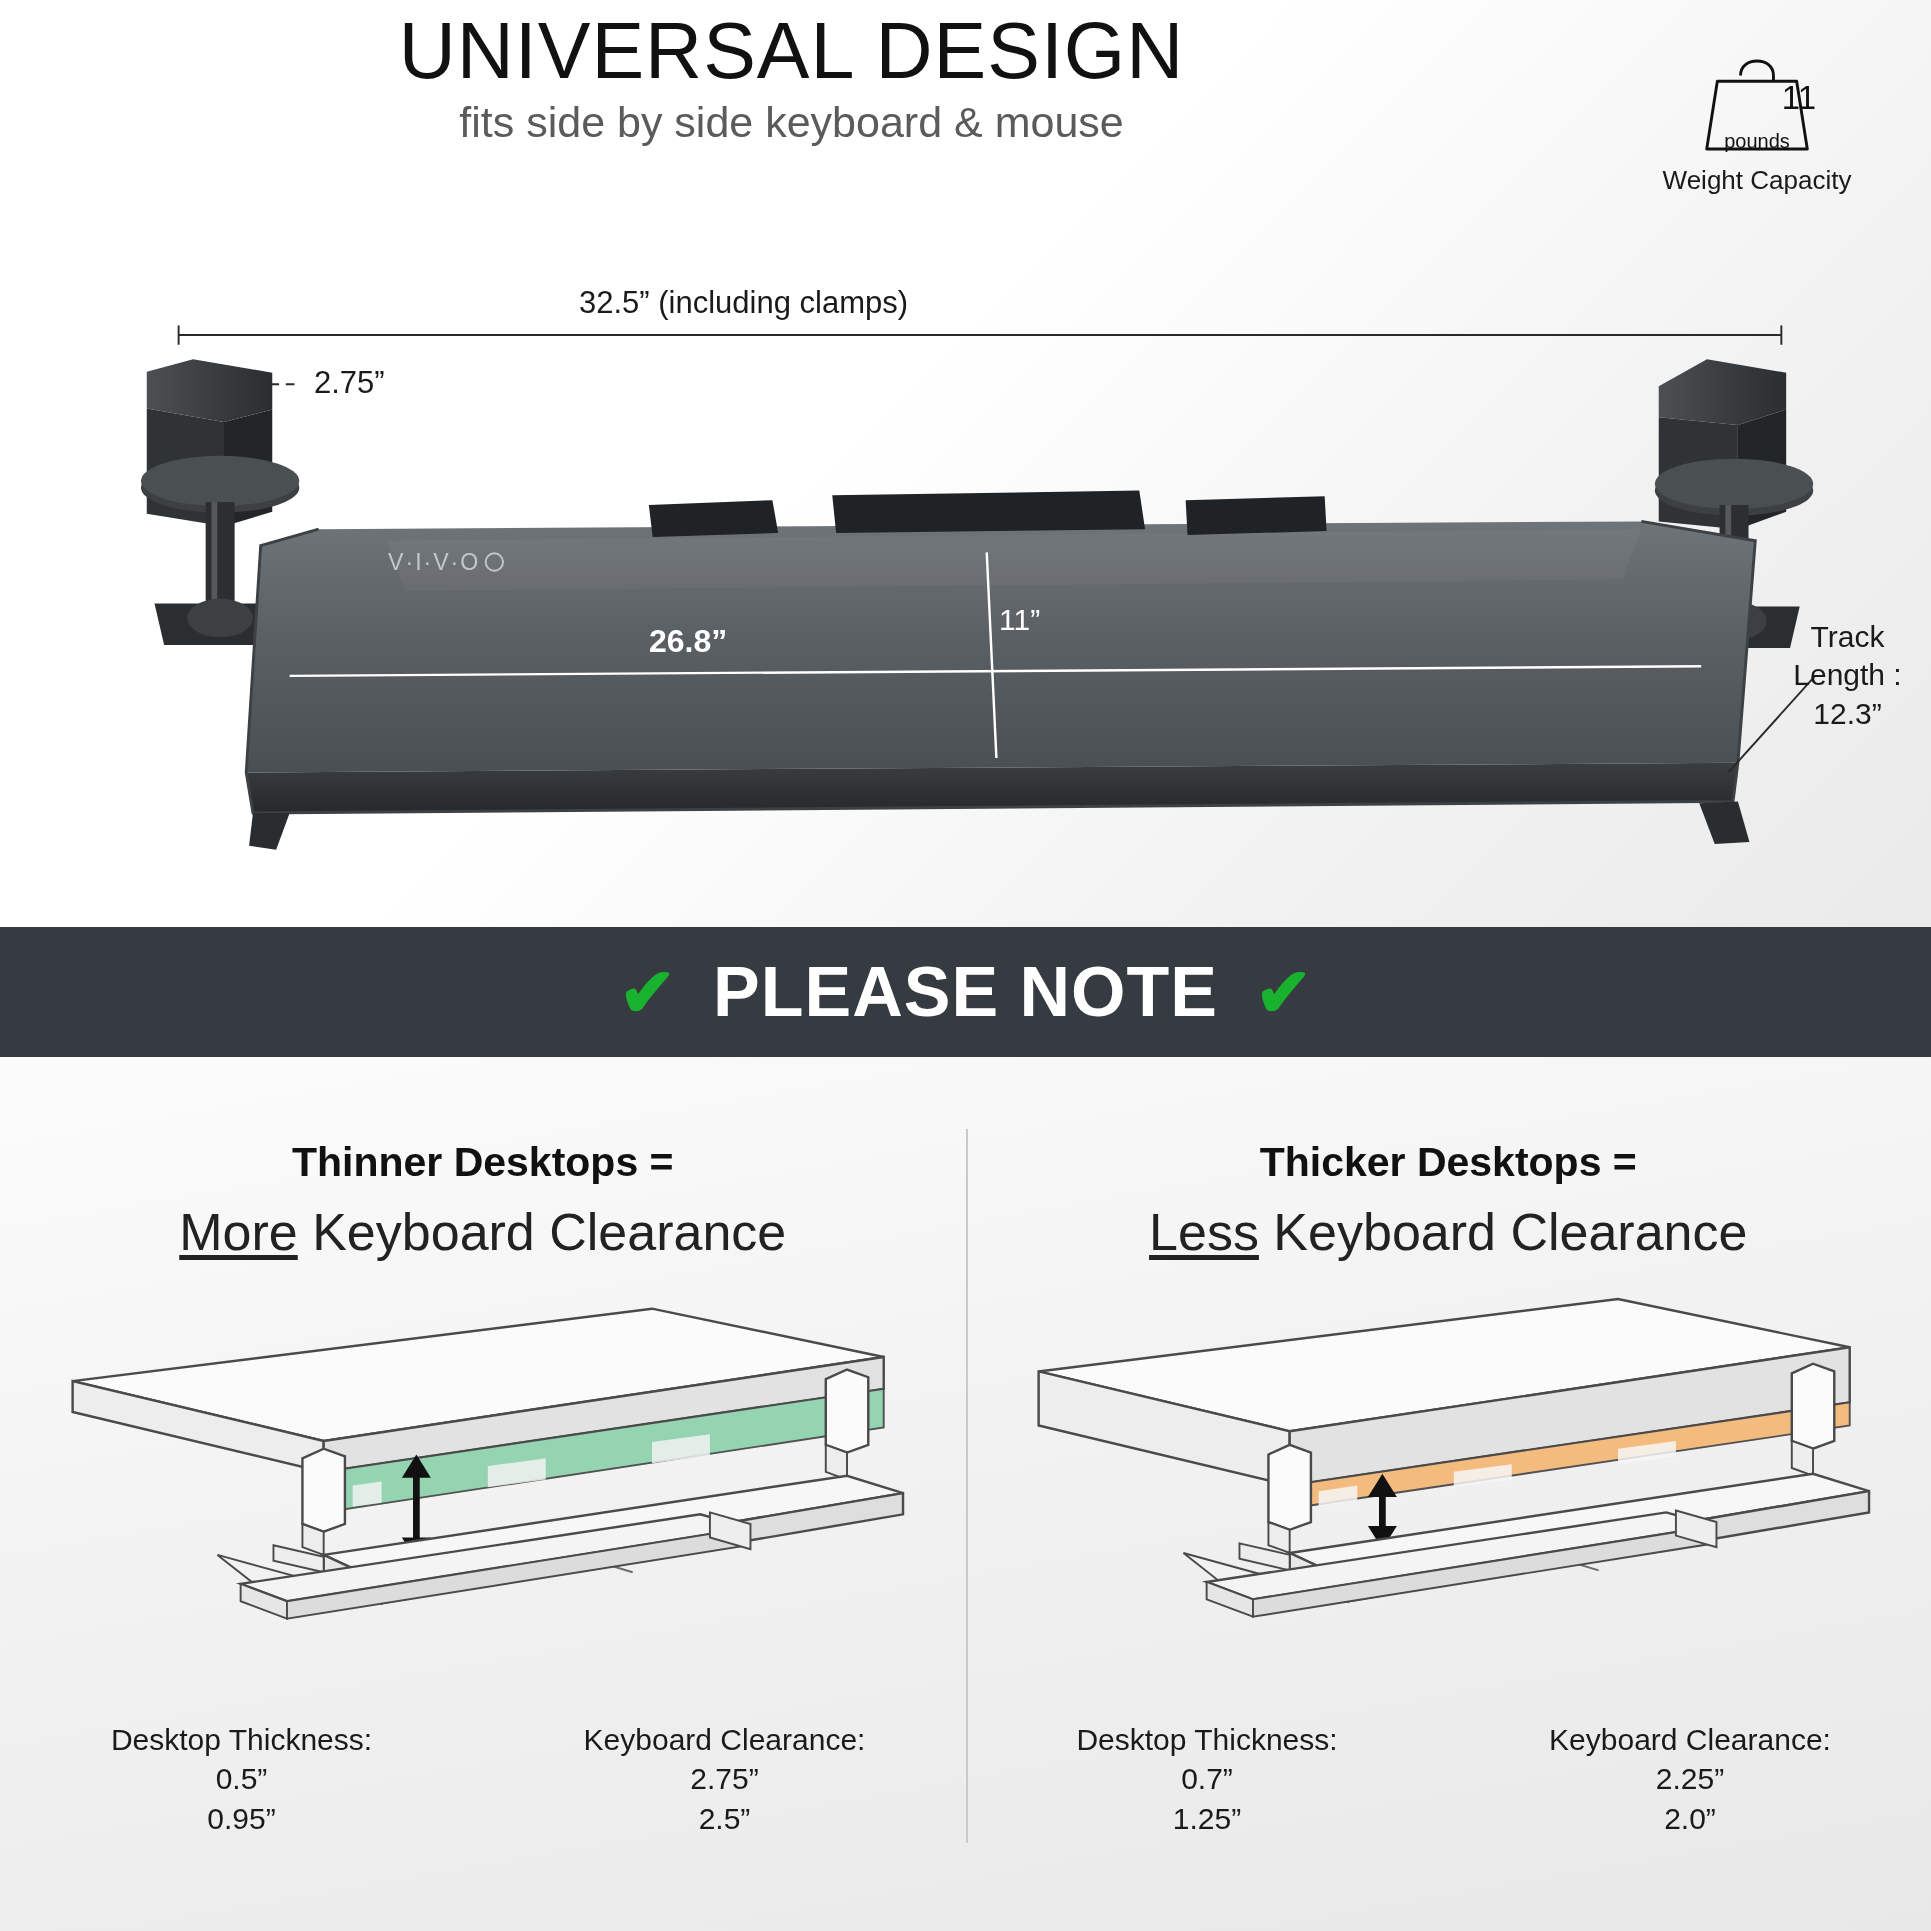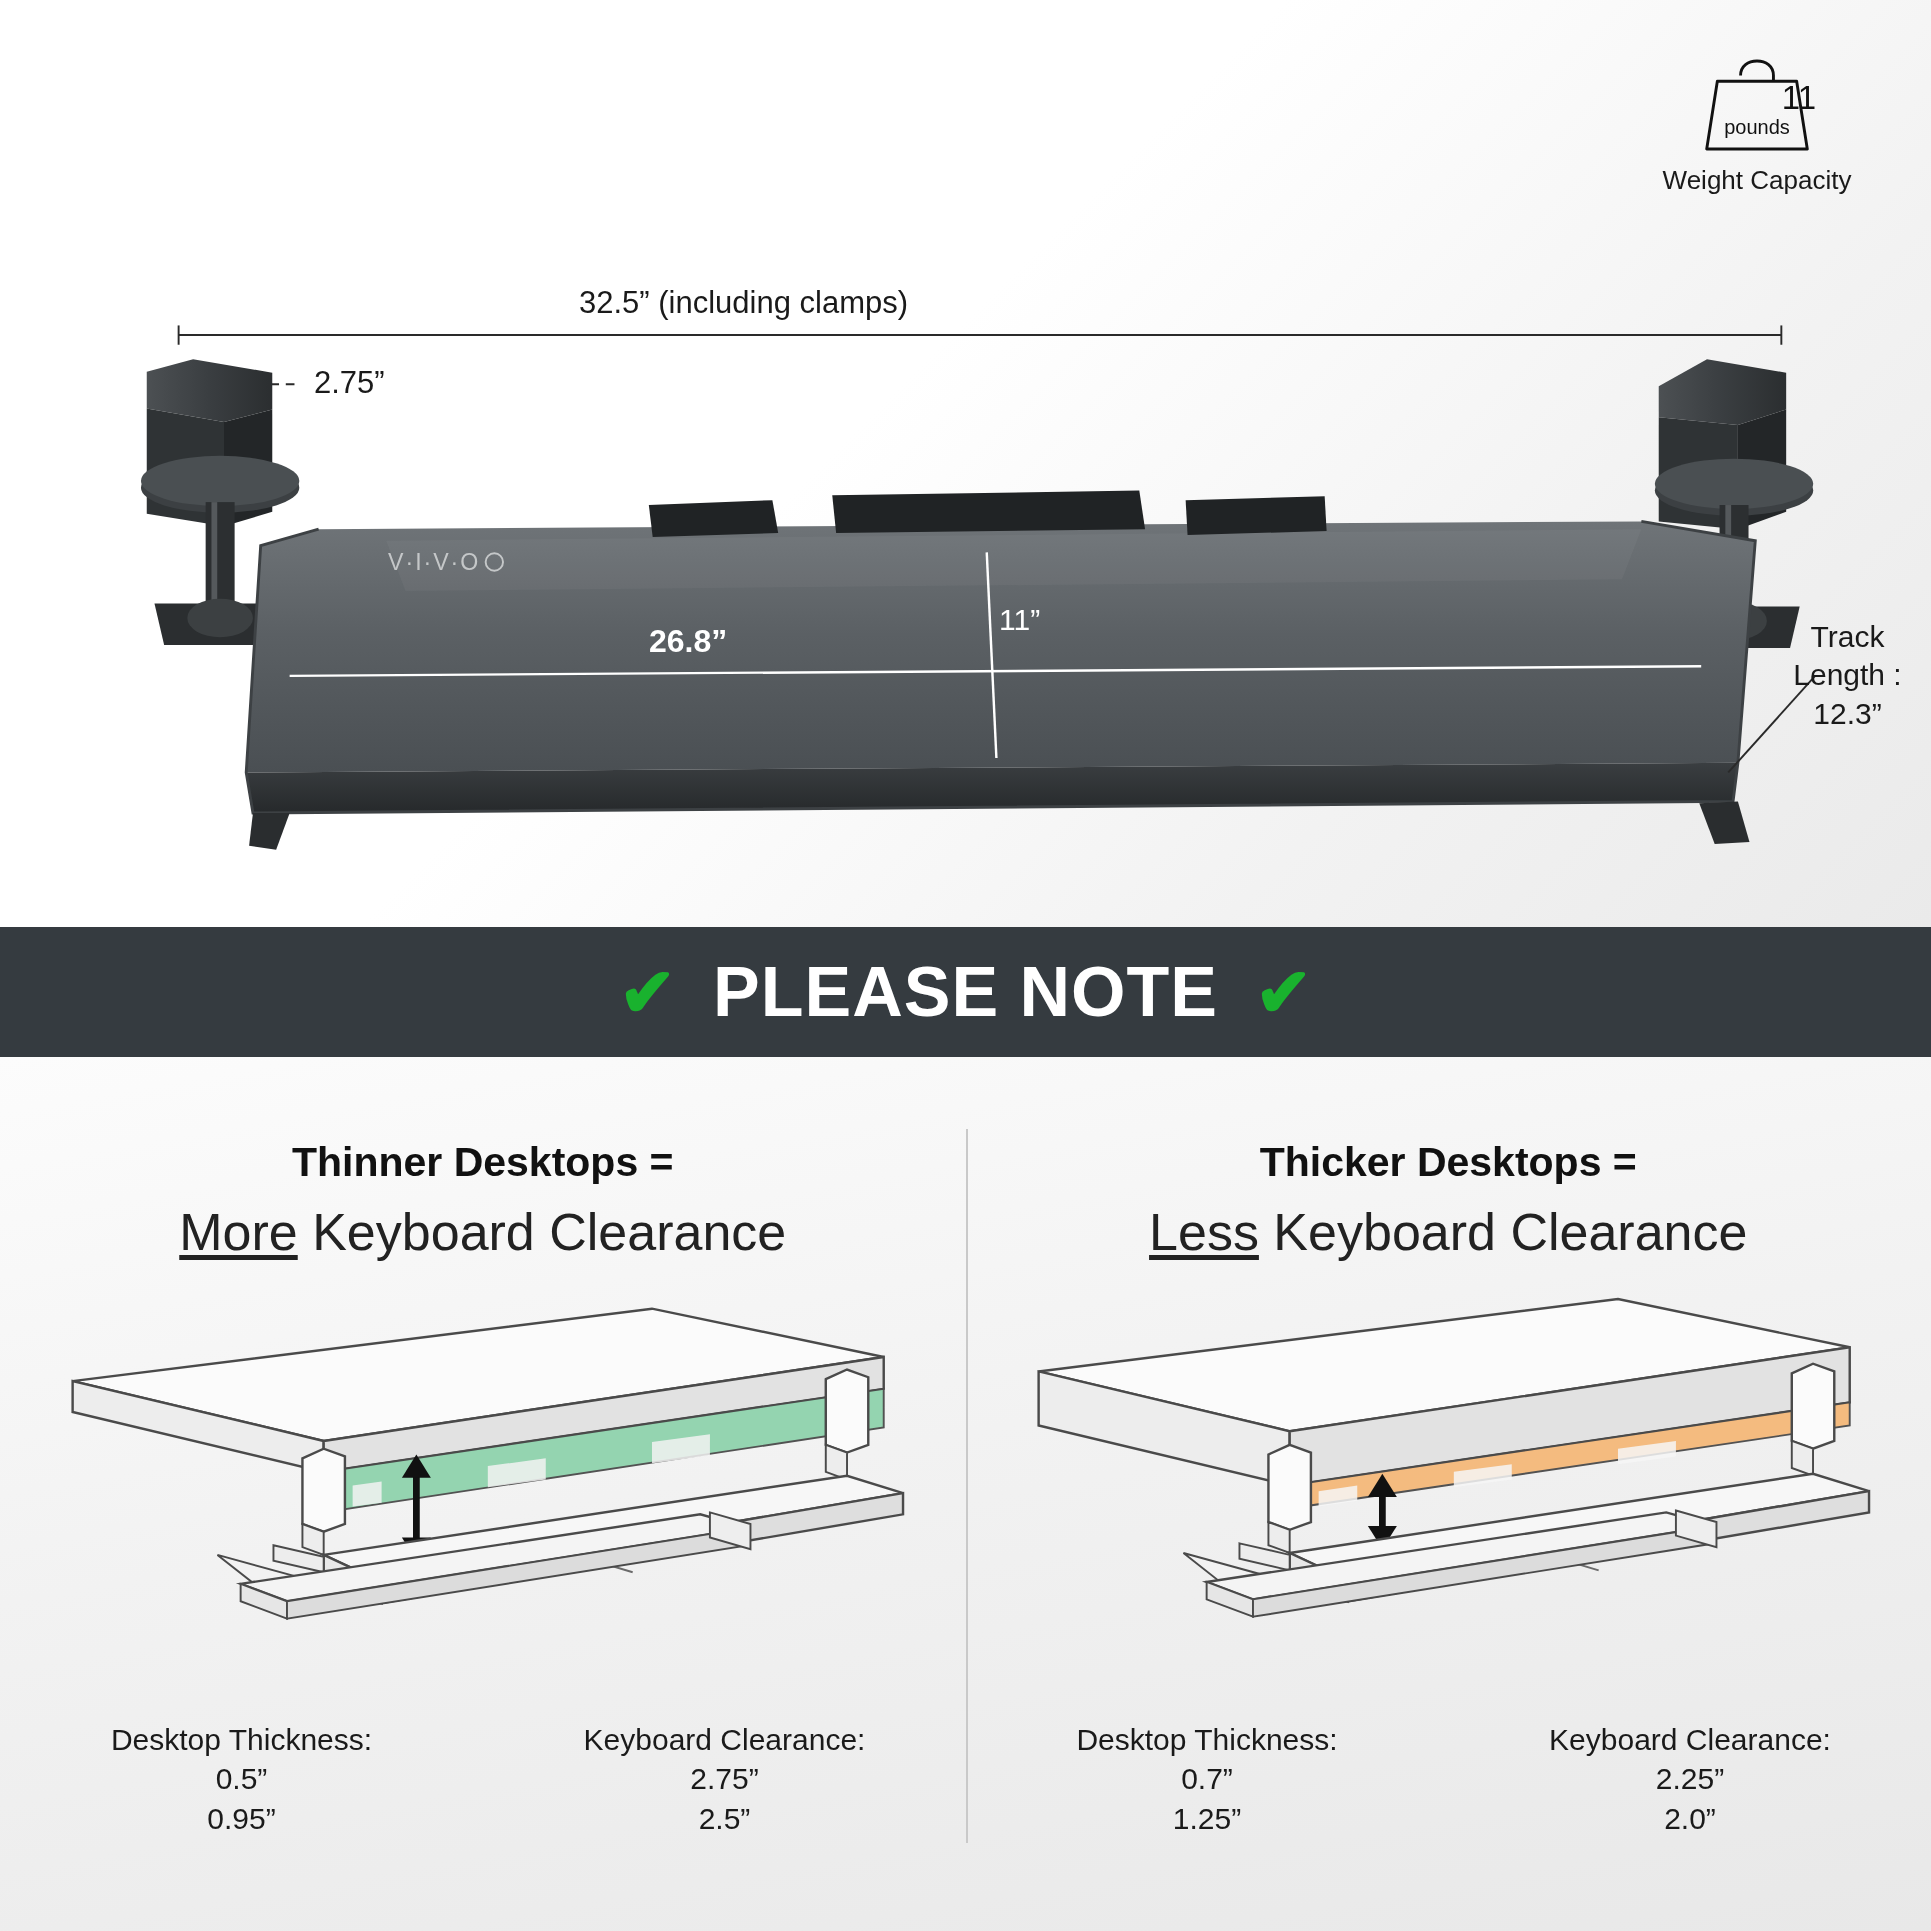--- a/index.html
+++ b/index.html
@@ -66,21 +66,21 @@
     top: 21px;
     left: 0;
     width: 118px;
     text-align: right;
     font-size: 33px;
     font-weight: 400;
     color: #111;
   }
   .weight-units {
     position: absolute;
-    top: 58px;
+    top: 72px;
     left: 0;
     width: 118px;
     text-align: center;
     font-size: 20px;
     font-weight: 300;
     color: #111;
   }
   .weight-caption {
     margin-top: 11.6px;
     font-size: 26px;
@@ -238,20 +238,24 @@
     color: #1a1a1a;
     line-height: 1.33;
     margin-top: 1.9px;
   }
 </style>
 </head>
 <body>
 
 <div class="top-section">
 
+  <div class="headline">
+    <div class="headline-main">UNIVERSAL DESIGN</div>
+    <div class="headline-sub">fits side by side keyboard &amp; mouse</div>
+  </div>
 
   <div class="weight-badge">
     <div class="weight-icon">
       <svg width="118" height="95" viewBox="0 0 122 98" xmlns="http://www.w3.org/2000/svg">
         <path d="M44 18 C44 8, 52 3, 61 3 C70 3, 78 8, 78 18 L78 24" fill="none" stroke="#111" stroke-width="3"></path>
         <path d="M20 24 L102 24 L113 94 L9 94 Z" fill="none" stroke="#111" stroke-width="3" stroke-linejoin="round"></path>
       </svg>
       <div class="weight-number">11</div>
       <div class="weight-units">pounds</div>
     </div>

